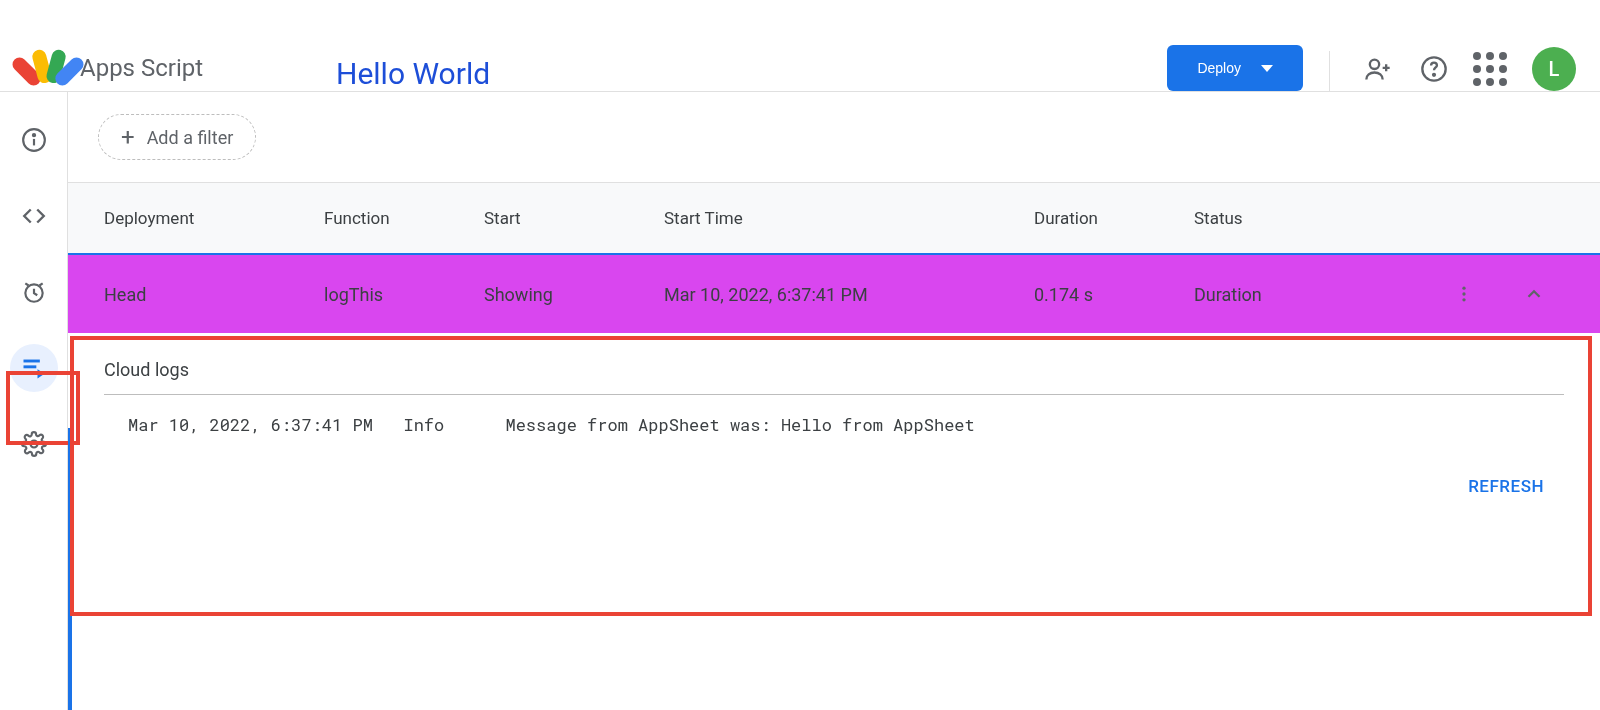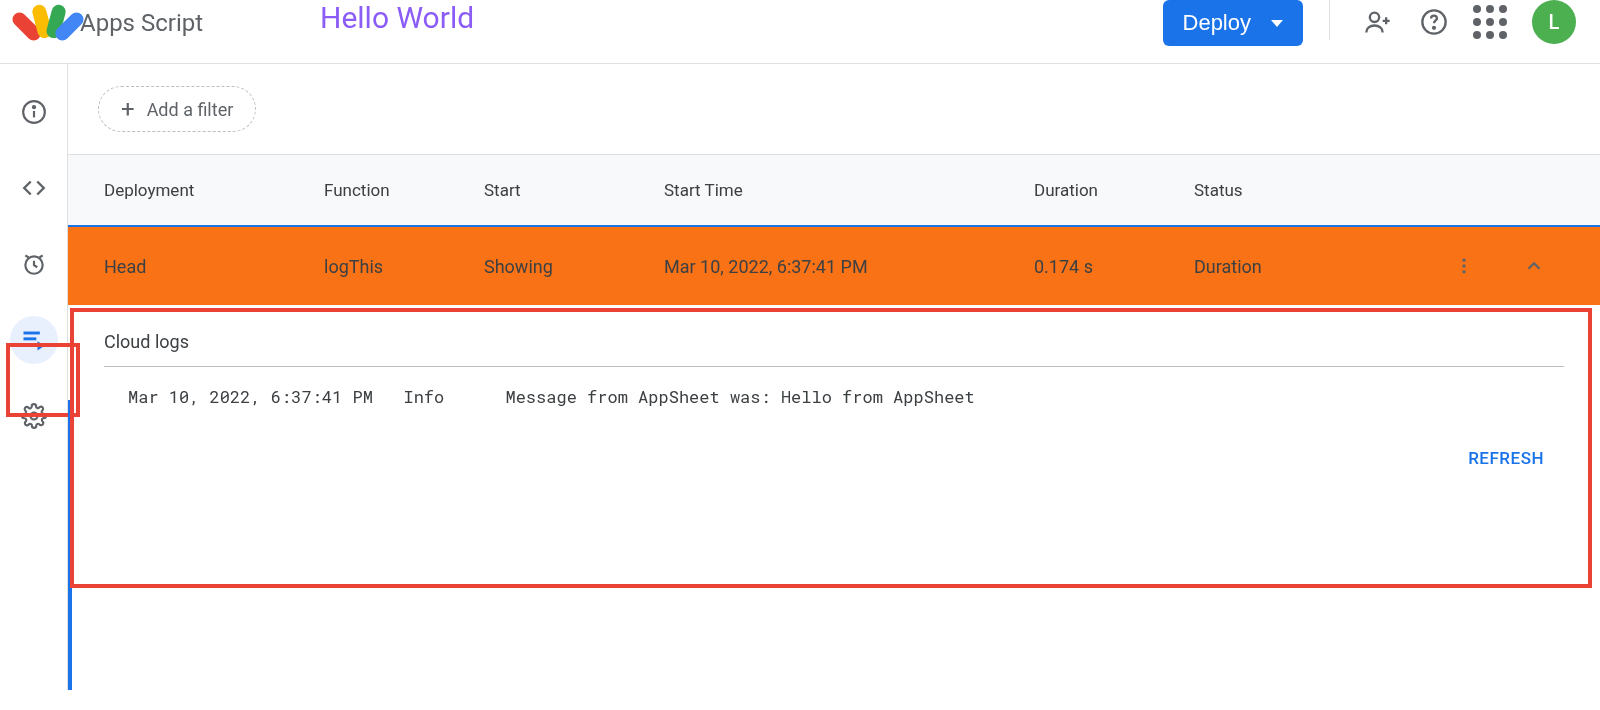--- a/index.html
+++ b/index.html
@@ -8,48 +8,48 @@
     font-family: "Google Sans", Roboto, Arial, sans-serif;
     font-size: 14px;
     color: #3c4043;
     background: #fff;
     width: 1600px;
   }
 
   
   .topbar {
     display: flex;
-    align-items: flex-start;
-    height: 64px;
+    align-items: flex-end;
+    height: 92px;
     padding: 0 24px;
     border-bottom: 1px solid #e0e0e0;
     gap: 12px;
   }
   .logo-wrap {
     display: flex;
     align-items: center;
     gap: 10px;
     min-width: 260px;
   }
   .apps-script-logo { width: 46px; height: 46px; position: relative; }
   .apps-script-logo span {
     position: absolute; width: 14px; height: 34px; border-radius: 7px;
     transform-origin: 50% 85%;
   }
   .apps-script-logo .l1 { background:#ea4335; left:4px; top:6px; transform:rotate(-45deg);}
   .apps-script-logo .l2 { background:#fbbc04; left:14px; top:4px; transform:rotate(-15deg);}
   .apps-script-logo .l3 { background:#34a853; left:22px; top:4px; transform:rotate(15deg);}
   .apps-script-logo .l4 { background:#4285f4; left:30px; top:6px; transform:rotate(45deg);}
   .product-name { font-size: 24px; color:#5f6368; }
-  .project-title { font-size: 30px; color:#8b5cf6; flex:0 0 auto; margin-left: 24px;}
+  .project-title { font-size: 30px; color:#1d4ed8; flex:0 0 auto; margin-left: 40px;}
   .spacer { flex:1; }
 
   .deploy-btn {
     background:#1a73e8; color:#fff; border:none; border-radius:6px;
-    height:46px; padding:0 20px; font-size:22px; font-weight:500;
+    height:46px; padding:0 30px; font-size:14px; font-weight:500;
     display:flex; align-items:center; gap:20px; cursor:pointer;
   }
   .deploy-btn .caret { width:0; height:0; border-left:6px solid transparent; border-right:6px solid transparent; border-top:7px solid #fff;}
 
   .topbar-sep { width:1px; height:40px; background:#e0e0e0; margin:0 14px;}
   .icon-btn {
     width:44px; height:44px; border-radius:50%; display:flex;
     align-items:center; justify-content:center; color:#5f6368; cursor:pointer;
   }
   .avatar {
@@ -115,21 +115,21 @@
   .thead {
     display:grid;
     grid-template-columns: 220px 160px 180px 370px 160px 230px 80px 60px;
     padding:25px 36px; background:#f8f9fa; border-top:1px solid #e0e0e0;
     font-size:17px; color:#3c4043;
   }
 
   .trow {
     display:grid;
     grid-template-columns: 220px 160px 180px 370px 160px 230px 80px 60px;
-    padding:28px 36px; background:#f97316; border-top:2px solid #1a73e8;
+    padding:28px 36px; background:#d946ef; border-top:2px solid #1a73e8;
     font-size:18px; color:#3c4043; align-items:center;
   }
   .row-actions { display:flex; justify-content:center; color:#5f6368;}
 
   .main-highlight {
     position:absolute; left:2px; top:244px; right:8px; height:280px;
     border:4px solid #ea4335; pointer-events:none;
   }
   .selected-strip {
     position:absolute; left:0; top:336px; width:4px; height:326px; background:#1a73e8;

